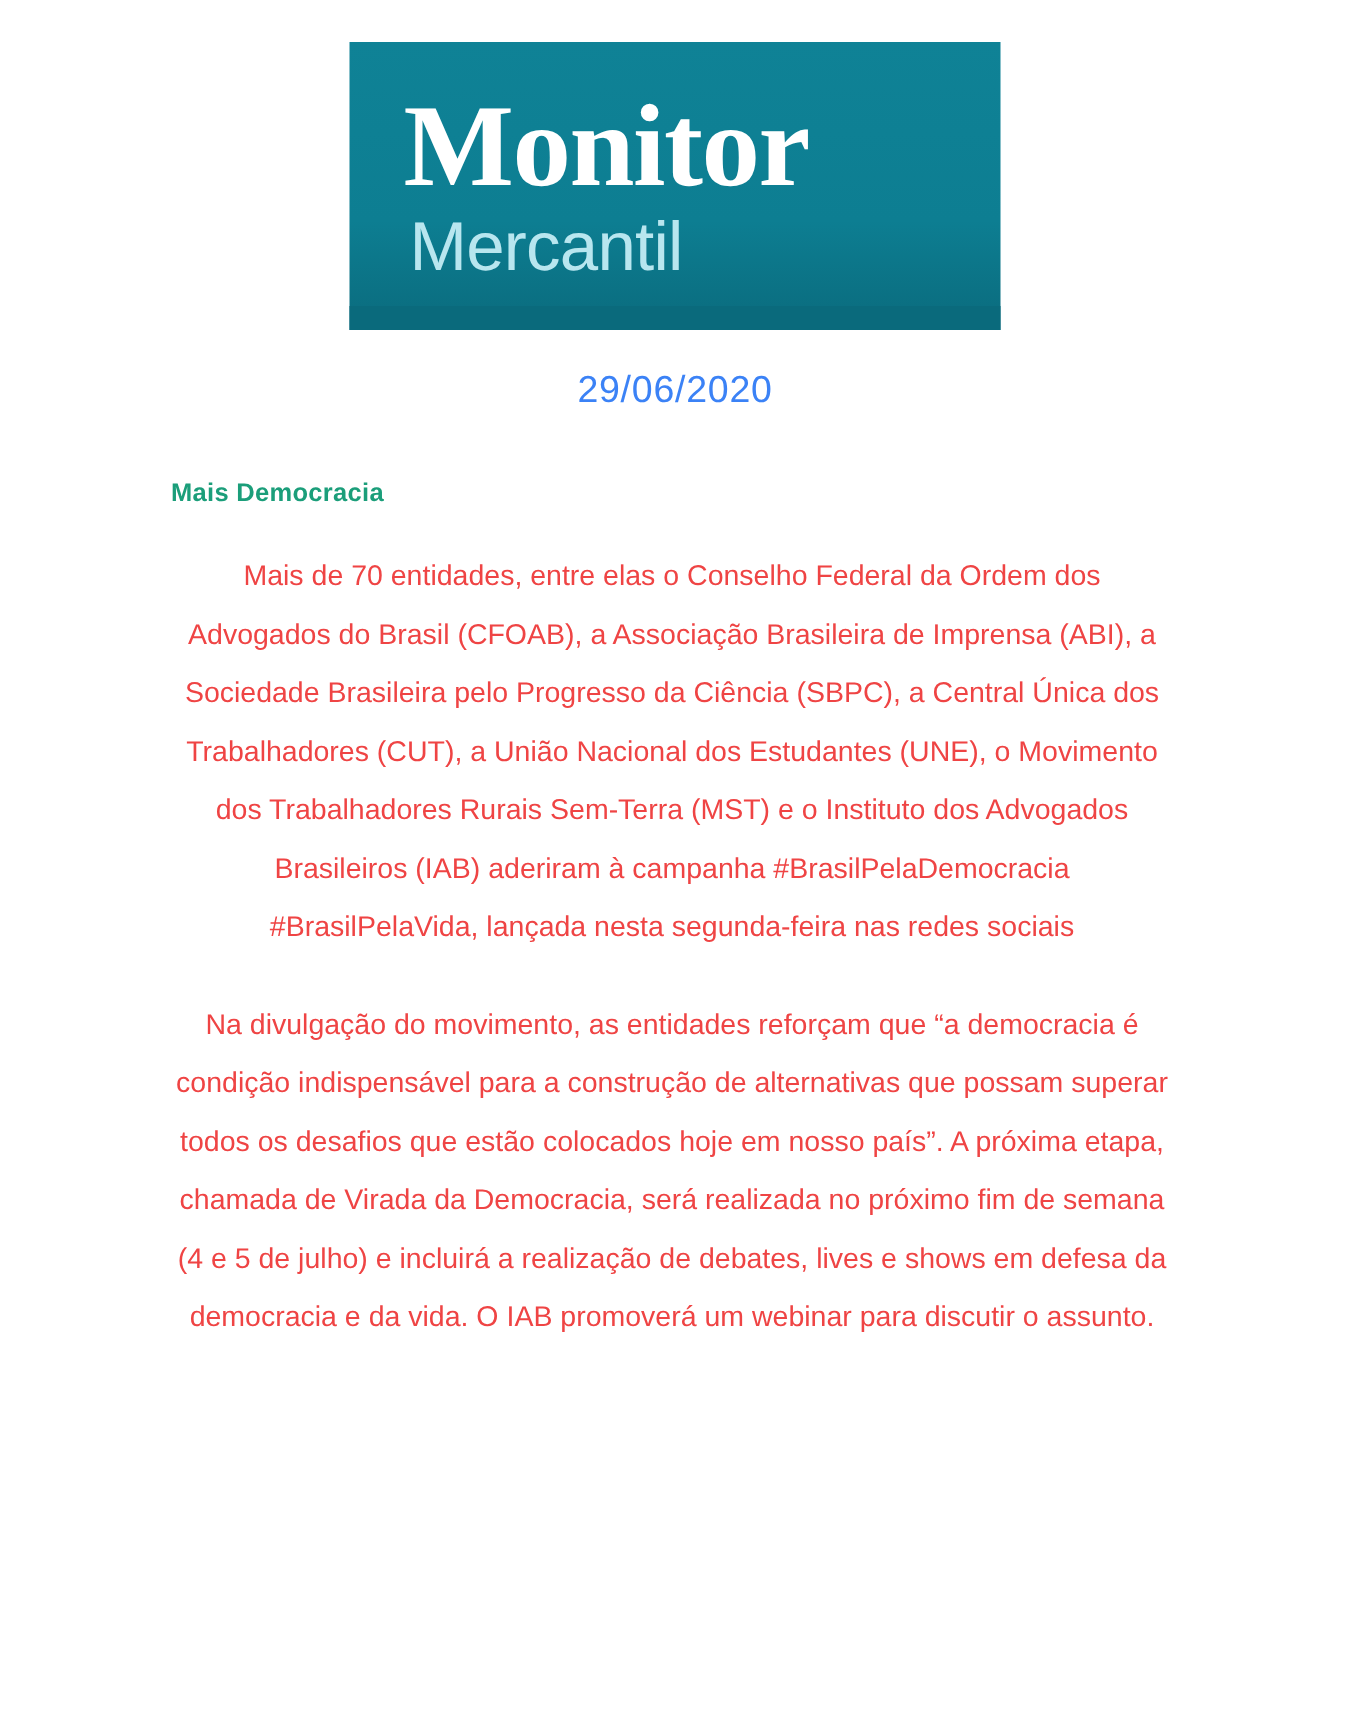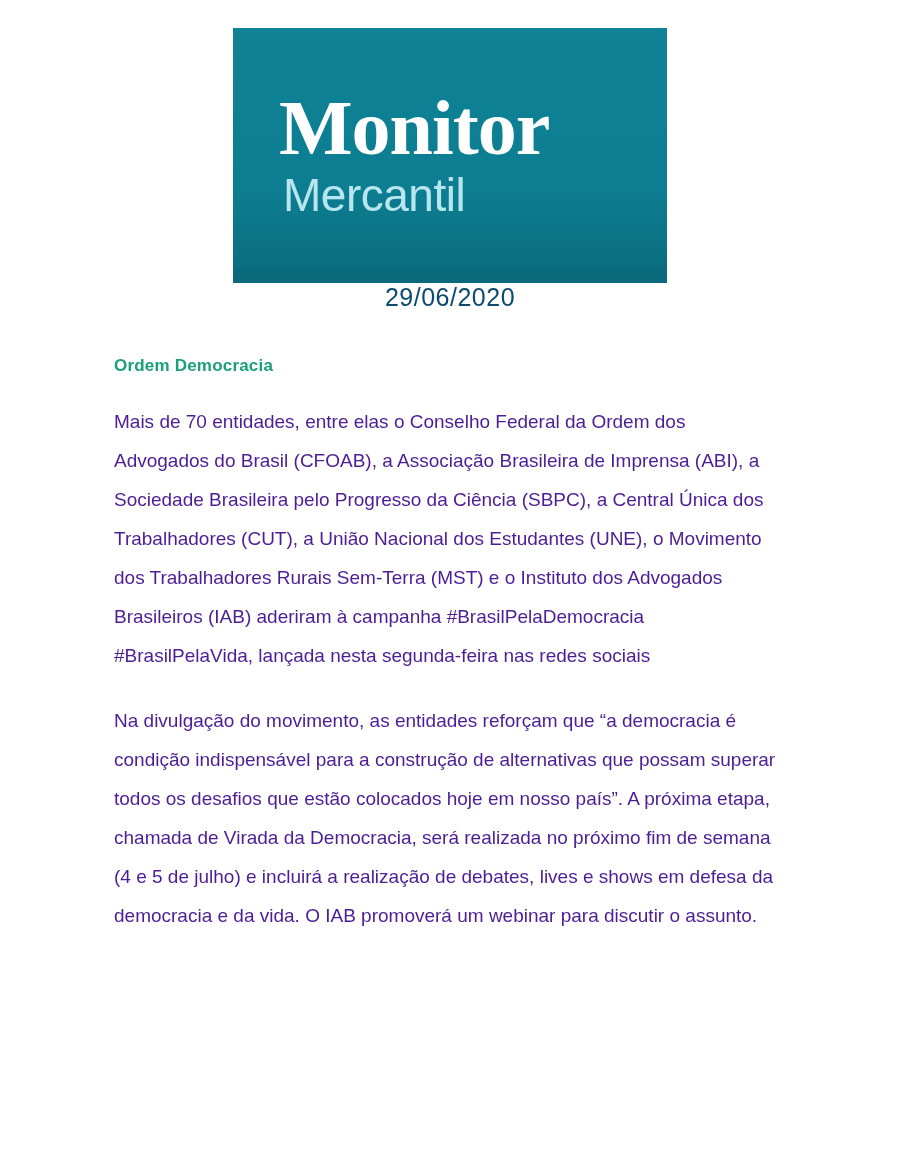--- a/index.html
+++ b/index.html
@@ -23,30 +23,30 @@
   }
 
   
   .masthead-wrap {
     padding-top: 28px;
     display: flex;
     justify-content: center;
   }
   .masthead {
     width: 434px;
-    height: 255px;
+    height: 192px;
     background: #0d7e92;
     background: linear-gradient(180deg, #0f8296 0%, #0d7e92 62%, #0a6b7d 100%);
     position: relative;
     display: flex;
     flex-direction: column;
     justify-content: center;
     align-items: flex-start;
     box-sizing: border-box;
-    padding-left: 46px;
+    padding-left: 36px;
   }
   .masthead::after {
     content: "";
     position: absolute;
     left: 0; right: 0; bottom: 0;
     height: 16px;
     background: #0a6a7c;
   }
   .mast-title {
     font-family: "Liberation Serif", serif;
@@ -66,59 +66,60 @@
     color: #b8e6ef;
     letter-spacing: -0.5px;
     margin: 6px 0 0 4px;
     padding: 0;
   }
 
   
   .date-line {
     text-align: center;
     font-size: 25px;
-    color: #0c4a6e;
+    color: #3b82f6;
+    margin-top: 26px;
     letter-spacing: 0.5px;
   }
 
   
   .article {
     margin: 44px 114px 0 114px;
   }
   .article-heading {
     color: #1b9e7a;
     font-size: 17px;
     font-weight: bold;
     margin: 0 0 26px 0;
     letter-spacing: 0.2px;
   }
   .article p {
     font-size: 19px;
     line-height: 39px;
-    color: #4c1d95;
+    color: #ef4444;
     margin: 0 4px 26px 0;
-    text-align: left;
+    text-align: center;
   }
   .article p:last-child {
     margin-bottom: 0;
   }
 </style>
 </head>
 <body>
 
 <div class="page">
 
   <div class="masthead-wrap">
     <div class="masthead">
       <div class="mast-title">Monitor</div>
       <div class="mast-sub">Mercantil</div>
     </div>
   </div>
 
   <div class="date-line">29/06/2020</div>
 
   <div class="article">
-    <h2 class="article-heading">Ordem Democracia</h2>
+    <h2 class="article-heading">Mais Democracia</h2>
     <p>Mais de 70 entidades, entre elas o Conselho Federal da Ordem dos Advogados do Brasil (CFOAB), a Associação Brasileira de Imprensa (ABI), a Sociedade Brasileira pelo Progresso da Ciência (SBPC), a Central Única dos Trabalhadores (CUT), a União Nacional dos Estudantes (UNE), o Movimento dos Trabalhadores Rurais Sem-Terra (MST) e o Instituto dos Advogados Brasileiros (IAB) aderiram à campanha #BrasilPelaDemocracia #BrasilPelaVida, lançada nesta segunda-feira nas redes sociais</p>
     <p>Na divulgação do movimento, as entidades reforçam que “a democracia é condição indispensável para a construção de alternativas que possam superar todos os desafios que estão colocados hoje em nosso país”. A próxima etapa, chamada de Virada da Democracia, será realizada no próximo fim de semana (4 e 5 de julho) e incluirá a realização de debates, lives e shows em defesa da democracia e da vida. O IAB promoverá um webinar para discutir o assunto.</p>
   </div>
 
 </div>
 
 </body></html>

